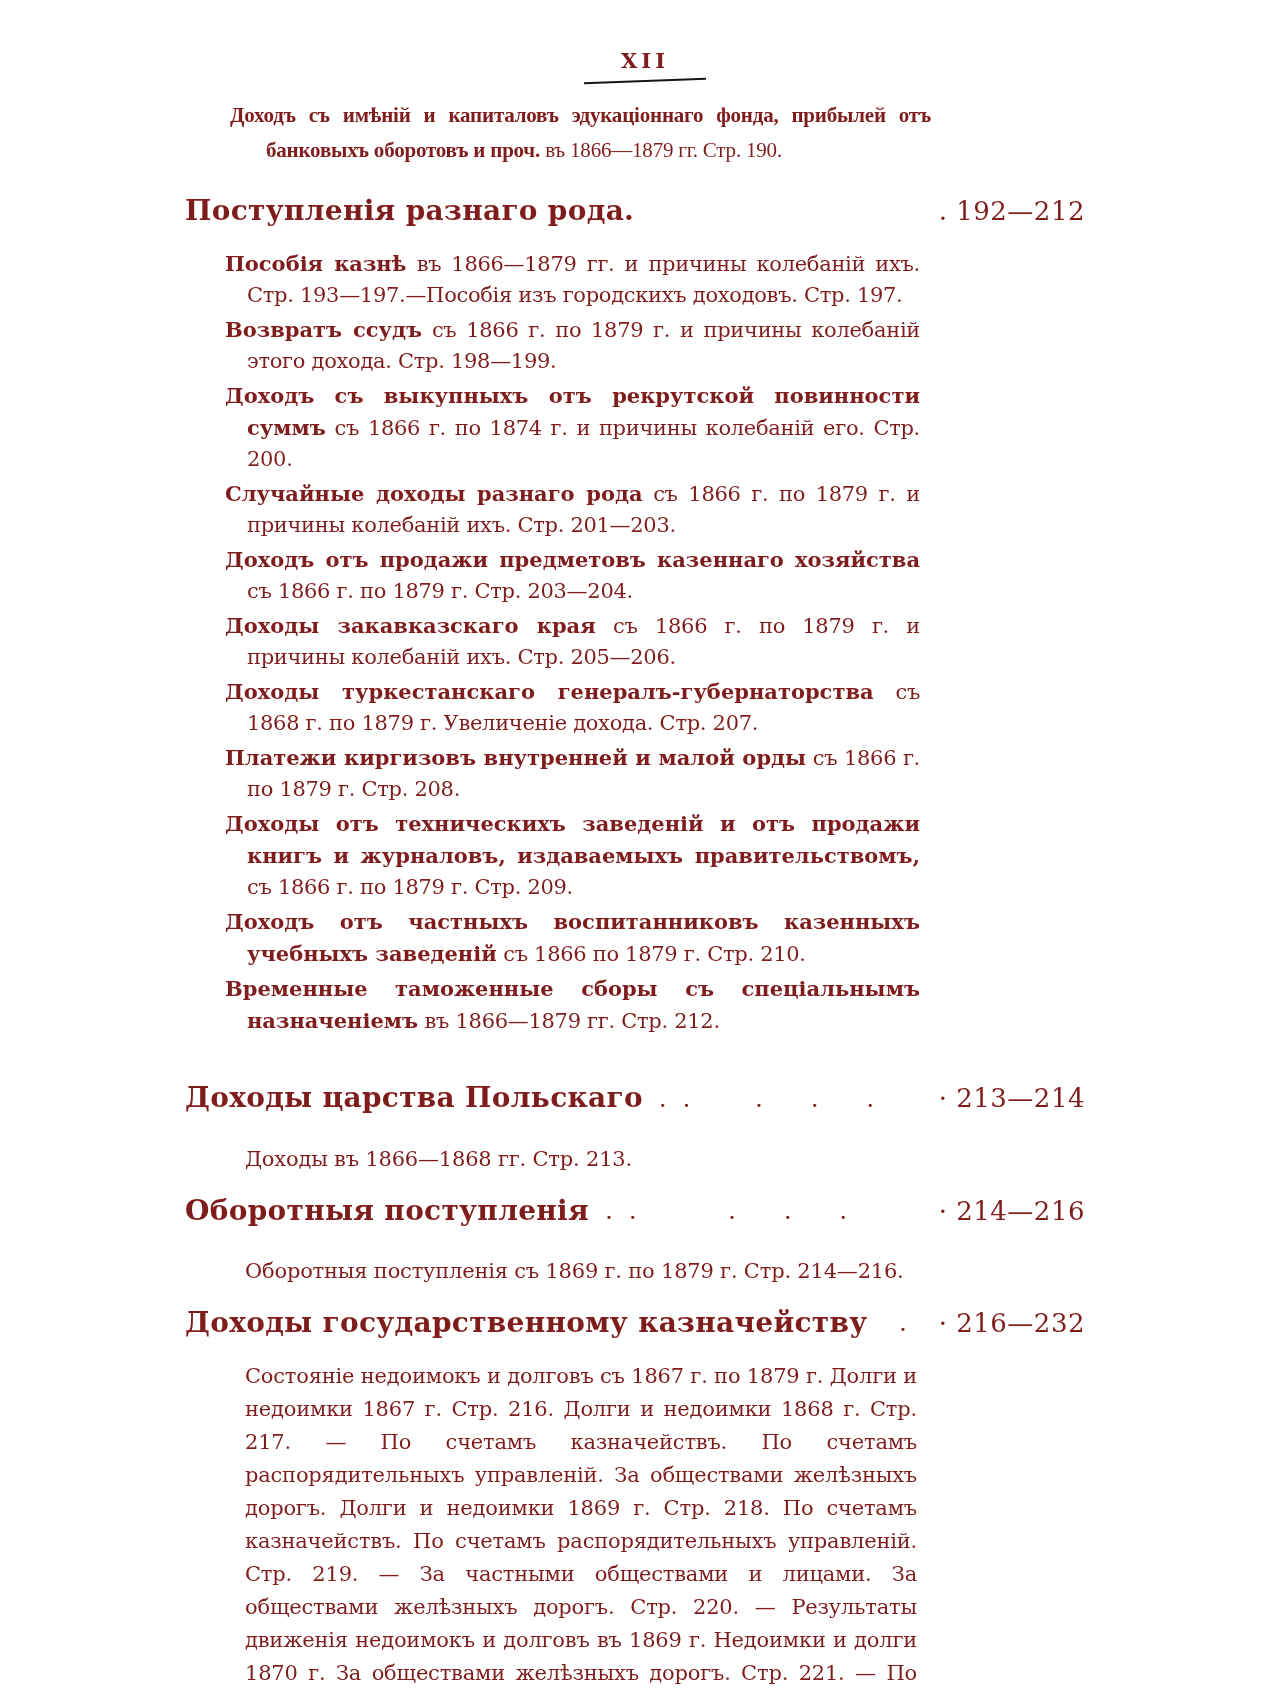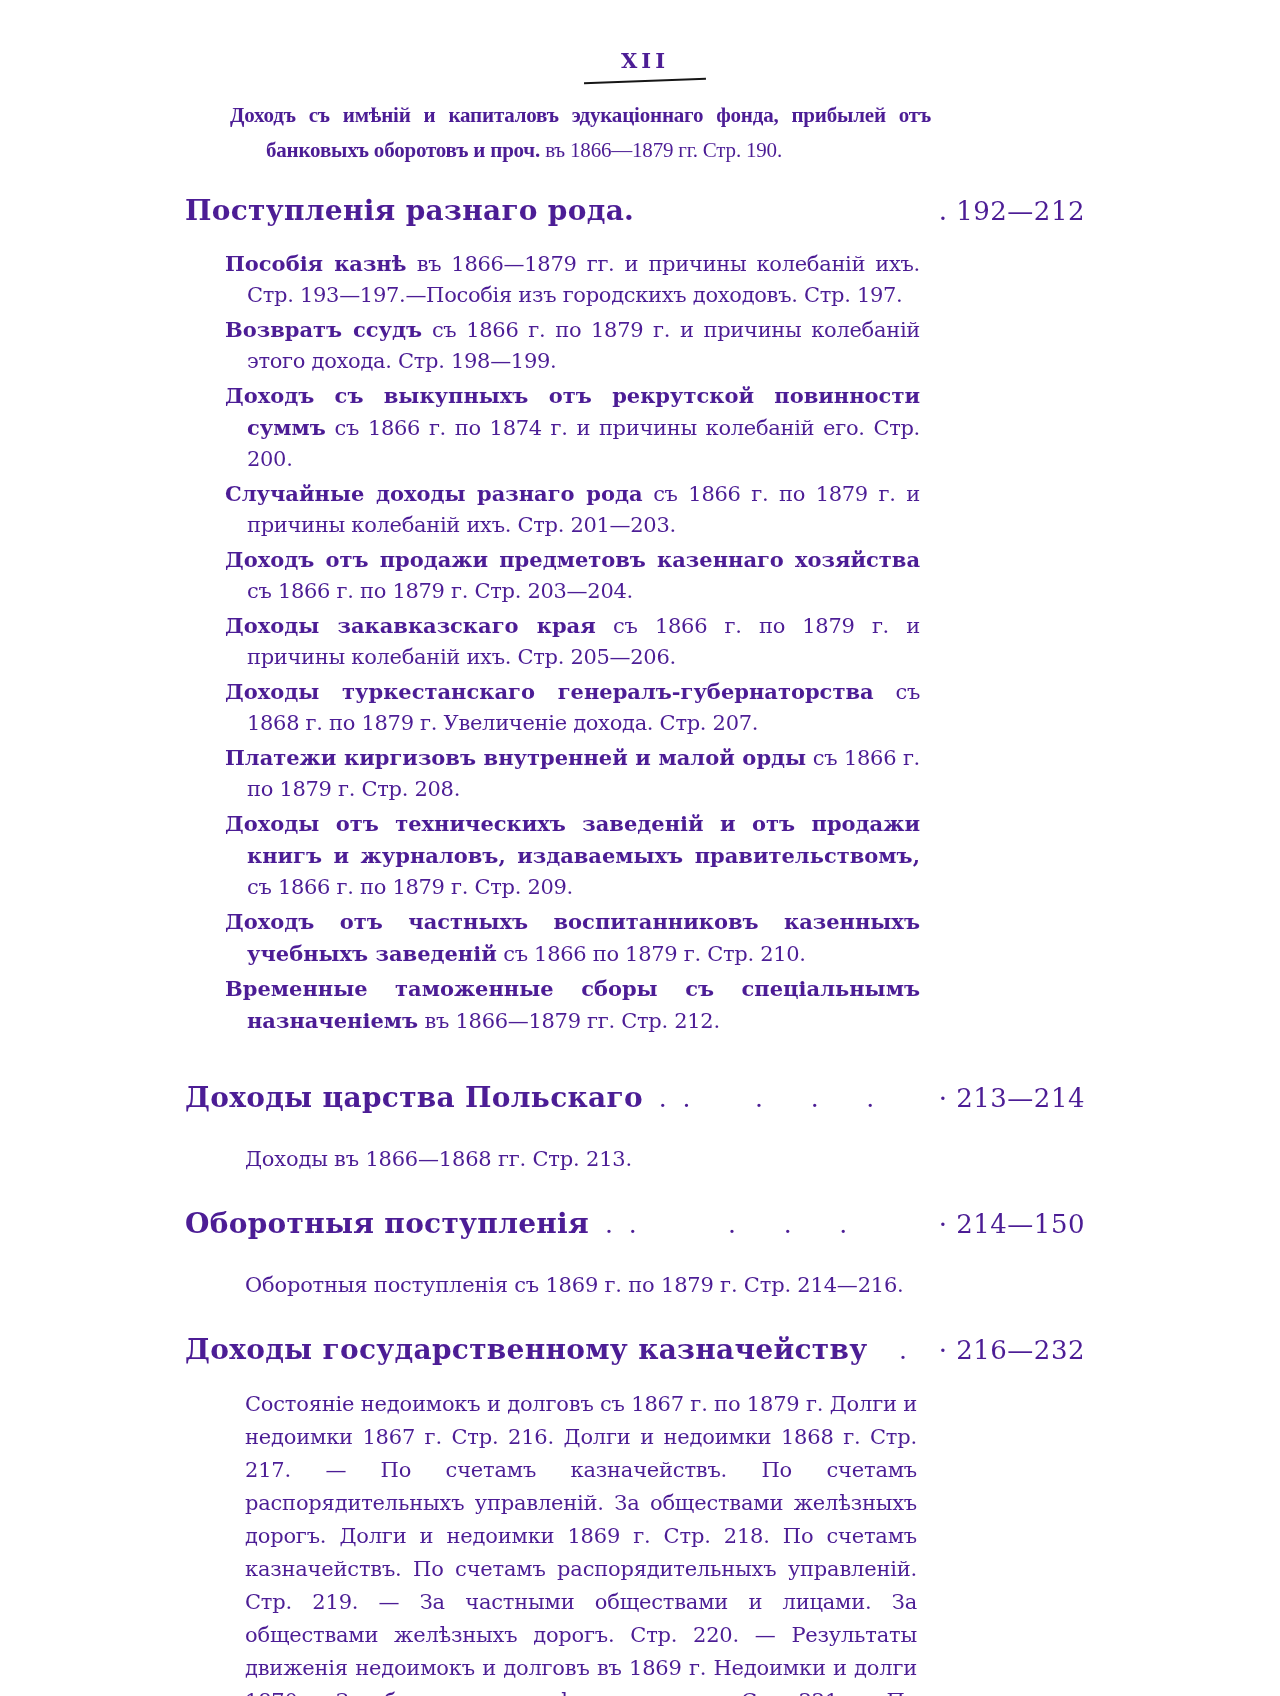--- a/index.html
+++ b/index.html
@@ -5,21 +5,21 @@
   html, body { margin: 0; padding: 0; }
   body {
     width: 1280px; height: 1696px;
     background: #e9e9e9;
     font-family: "DejaVu Serif", "Liberation Serif", serif;
   }
   .sheet {
     position: relative;
     width: 1280px; height: 1696px;
     background: #ffffff;
-    color: #4c1d95;
+    color: #7f1d1d;
     overflow: hidden;
   }
   .content {
     position: absolute;
     left: 185px; top: 48px;
     width: 900px;
   }
   
   .folio { text-align: center; padding-left: 20px; }
   .folio-num {
@@ -87,21 +87,21 @@
   .entry b { letter-spacing: 0; }
   
   .sub-entry {
     margin: 28px 0 0 60px;
     width: 670px;
     font-size: 21px;
     line-height: 31px;
     letter-spacing: -0.2px;
   }
   .mt-lg { margin-top: 44px; }
-  .mt-md { margin-top: 32px; }
+  .mt-md { margin-top: 19px; align-items: center; }
   
   .tail-paragraph {
     margin: 20px 0 0 60px;
     width: 672px;
     font-size: 21px;
     line-height: 33px;
     text-align: justify;
     letter-spacing: -0.2px;
   }
   p { margin-block: 0; }
@@ -145,21 +145,21 @@
         <span class="h-dots">  .  .</span>
       <span class="h-leaders">.      .      .</span>
       <span class="h-range">· 213—214</span>
     </div>
     <p class="sub-entry">Доходы въ 1866—1868 гг. Стр. 213.</p>
 
     <div class="heading-row mt-md">
       <span class="h-label">Оборотныя поступленія</span>
         <span class="h-dots">  .  .</span>
       <span class="h-leaders">.      .      .</span>
-      <span class="h-range">· 214—150</span>
+      <span class="h-range">· 214—216</span>
     </div>
     <p class="sub-entry">Оборотныя поступленія съ 1869 г. по 1879 г. Стр. 214—216.</p>
 
     <div class="heading-row mt-md">
       <span class="h-label">Доходы государственному казначейству</span>
         <span class="h-dots"></span>
       <span class="h-leaders">.</span>
       <span class="h-range">· 216—232</span>
     </div>
     <p class="tail-paragraph">Состояніе недоимокъ и долговъ съ 1867 г. по 1879 г. Долги и недоимки 1867 г. Стр. 216. Долги и недоимки 1868 г. Стр. 217. — По счетамъ казначействъ. По счетамъ распорядительныхъ управленій. За обществами желѣзныхъ дорогъ. Долги и недоимки 1869 г. Стр. 218. По счетамъ казначействъ. По счетамъ распорядительныхъ управленій. Стр. 219. — За частными обществами и лицами. За обществами желѣзныхъ дорогъ. Стр. 220. — Результаты движенія недоимокъ и долговъ въ 1869 г. Недоимки и долги 1870 г. За обществами желѣзныхъ дорогъ. Стр. 221. — По счетамъ распорядительныхъ управленій. По счетамъ казначействъ. Результаты движенія долговъ въ 1870 г. Стр. 222. — Недоимки и долги 1871 г. За об-</p>

